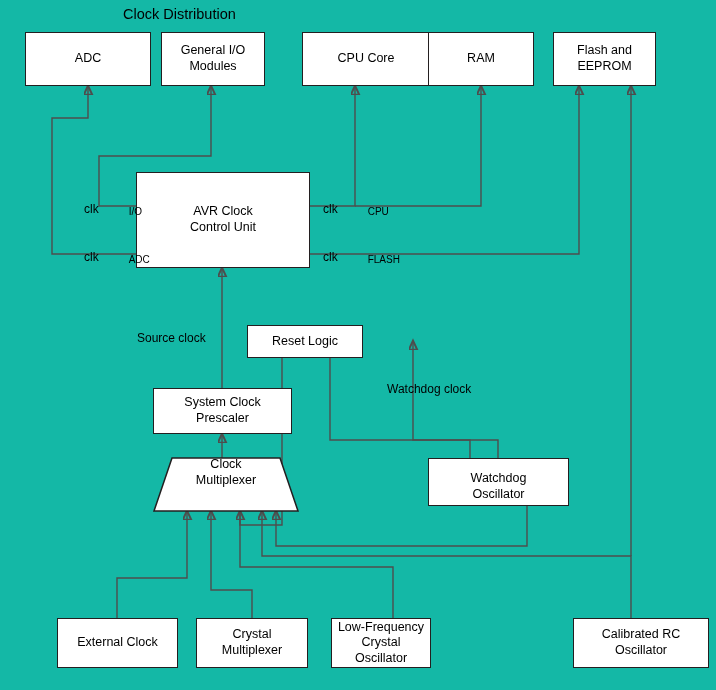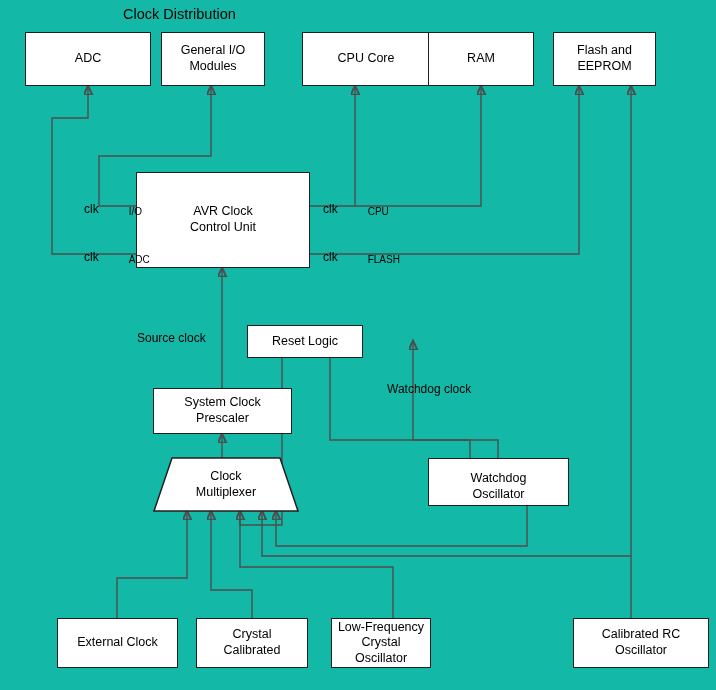--- a/index.html
+++ b/index.html
@@ -76,21 +76,21 @@
     top: 0;
     overflow: visible;
   }
   .trap .trap-text {
     position: absolute;
     left: 0;
     top: 0;
     width: 100%;
     height: 100%;
     display: flex;
-    align-items: center;
+    align-items: flex-start;
     justify-content: center;
     text-align: center;
     font-size: 12.5px;
     line-height: 1.25;
   }
 </style>
 </head>
 <body>
 
 <div id="canvas">
@@ -187,21 +187,21 @@
     <span style="white-space:pre-line;margin-top:10px;">Watchdog
 Oscillator</span>
   </div>
 
   <div class="box" style="left:57px; top:618px; width:121px; height:50px;">
     <span style="white-space:pre-line;">External Clock</span>
   </div>
 
   <div class="box" style="left:196px; top:618px; width:112px; height:50px;">
     <span style="white-space:pre-line;">Crystal
-Calibrated</span>
+Multiplexer</span>
   </div>
 
   <div class="box" style="left:331px; top:618px; width:100px; height:50px;">
     <span style="white-space:pre-line;">Low-Frequency
 Crystal Oscillator</span>
   </div>
 
   <div class="box" style="left:573px; top:618px; width:136px; height:50px;">
     <span style="white-space:pre-line;">Calibrated RC
 Oscillator</span>

